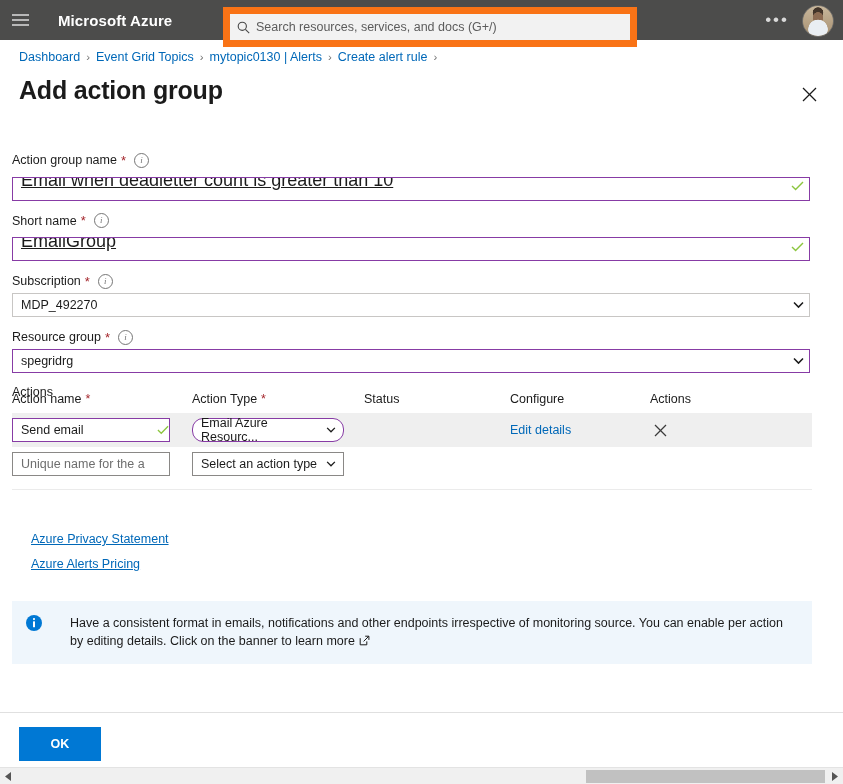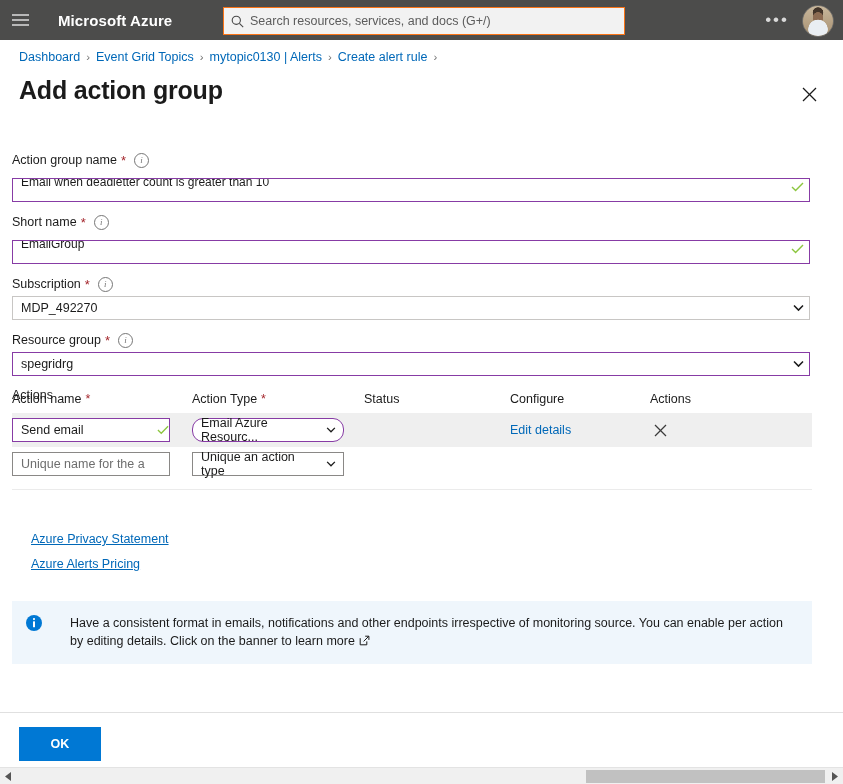--- a/index.html
+++ b/index.html
@@ -19,21 +19,21 @@
     width:40px;height:40px;display:flex;flex-direction:column;
     align-items:center;justify-content:center;gap:3px;cursor:pointer;
   }
   .hamburger span{display:block;width:17px;height:2px;background:#b8b8b8;}
   .brand{
     color:#ffffff;font-size:15px;font-weight:bold;margin-left:18px;
     letter-spacing:.1px;white-space:nowrap;
   }
   .searchbox{
     position:absolute;left:223px;top:7px;width:400px;height:26px;
-    background:#f2f2f2;border:1px solid #f97316;display:flex;align-items:center;
+    background:#f2f2f2;border:7px solid #f97316;display:flex;align-items:center;
     cursor:text;
   }
   .searchbox .mag{
     width:26px;height:26px;display:flex;align-items:center;justify-content:center;
     flex:0 0 26px;
   }
   .searchbox input{
     border:0;outline:0;background:transparent;flex:1;height:24px;
     font-family:inherit;font-size:12.5px;color:#454545;padding:0;
   }
@@ -82,22 +82,22 @@
   .flabel .req{color:#a4262c;margin-left:4px;font-size:13px;line-height:1;}
   .info-i{
     display:inline-flex;align-items:center;justify-content:center;
     width:13px;height:13px;border:1px solid #767676;border-radius:50%;
     color:#767676;font-size:9px;font-style:italic;margin-left:8px;
     font-family:"Liberation Serif",serif;line-height:1;cursor:pointer;
   }
   .fieldwrap{position:relative;margin-bottom:12px;}
   .tbox{
     width:798px;height:24px;box-sizing:border-box;border:1px solid #8a8886;
-    background:#fff;font-family:inherit;font-size:12px;color:#1b1b1b;
-    padding:0 26px 16px 8px;outline:none;
+    background:#fff;font-family:inherit;font-size:18px;color:#1b1b1b;
+    padding:0 26px 16px 8px;outline:none;text-decoration:underline;
   }
   .tbox.valid{border-color:#873ba5;}
   .tbox::placeholder{color:#6e6e6e;opacity:1;}
   .sel{
     width:798px;height:24px;box-sizing:border-box;border:1px solid #c8c6c4;
     background:#fff;font-family:inherit;font-size:12.5px;color:#1b1b1b;
     padding:0 26px 0 8px;display:flex;align-items:center;cursor:pointer;
   }
   .sel.valid{border-color:#873ba5;}
   .chev{
@@ -360,21 +360,21 @@
 
     <div class="trow">
       <div class="cell c1">
         <div class="mini-wrap">
           <input class="mini" type="text" placeholder="Unique name for the ac..." style="">
         </div>
       </div>
       <div class="cell c2">
         <div class="mini-sel-wrap">
           <div class="mini-sel">
-            <span>Unique an action type</span>
+            <span>Select an action type</span>
           </div>
           <span class="chev">
             <svg width="10" height="6" viewBox="0 0 11 7">
               <polyline points="1,1 5.5,5.6 10,1" fill="none" stroke="#1b1b1b" stroke-width="1.5"></polyline>
             </svg>
           </span>
         </div>
       </div>
       <div class="cell c3"></div>
       <div class="cell c4"></div>

